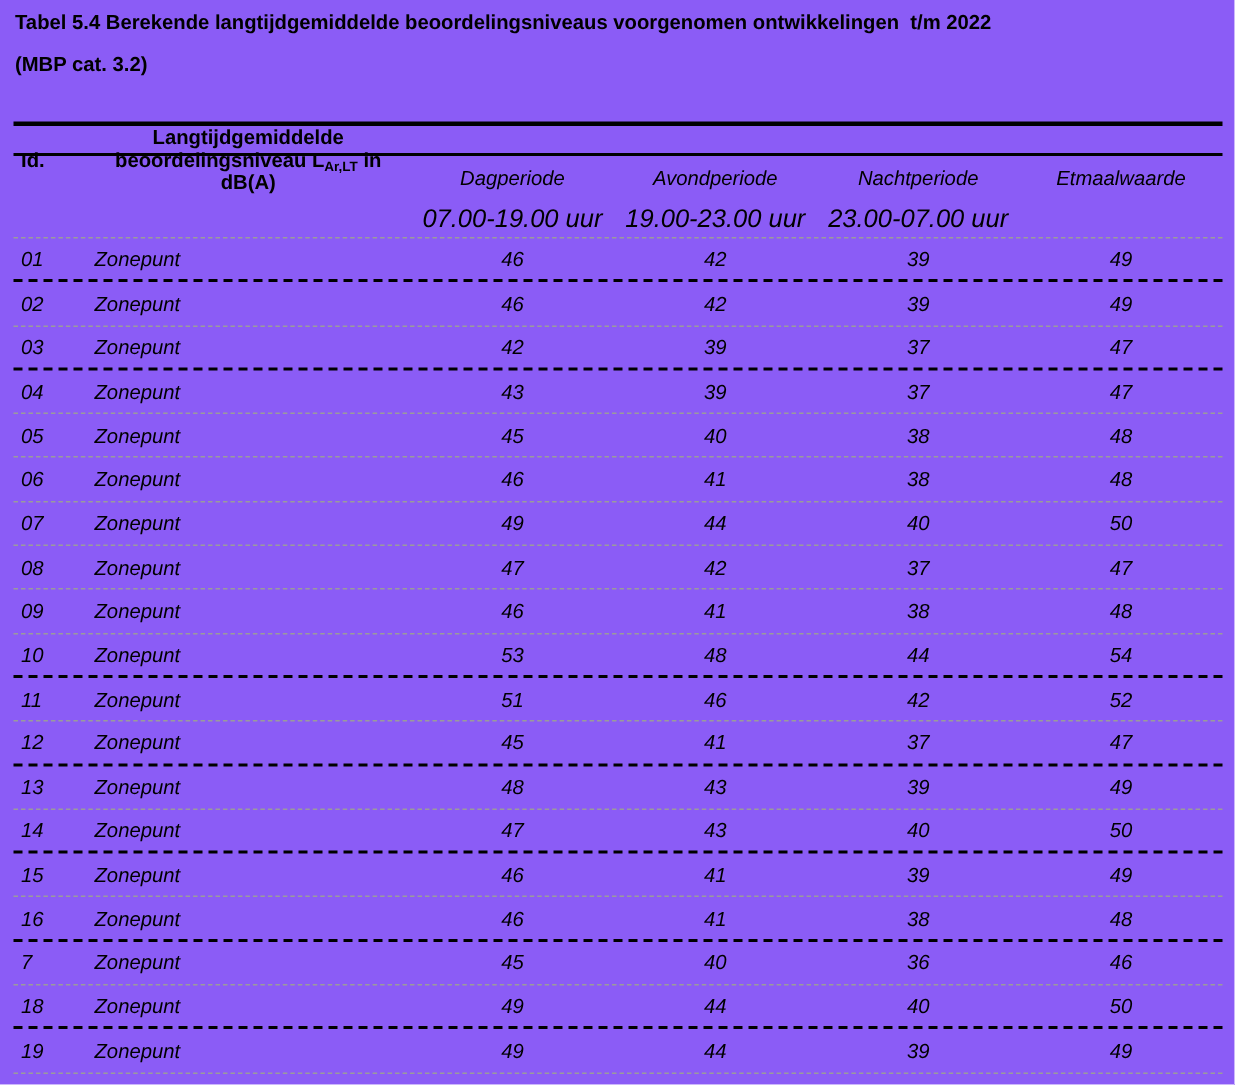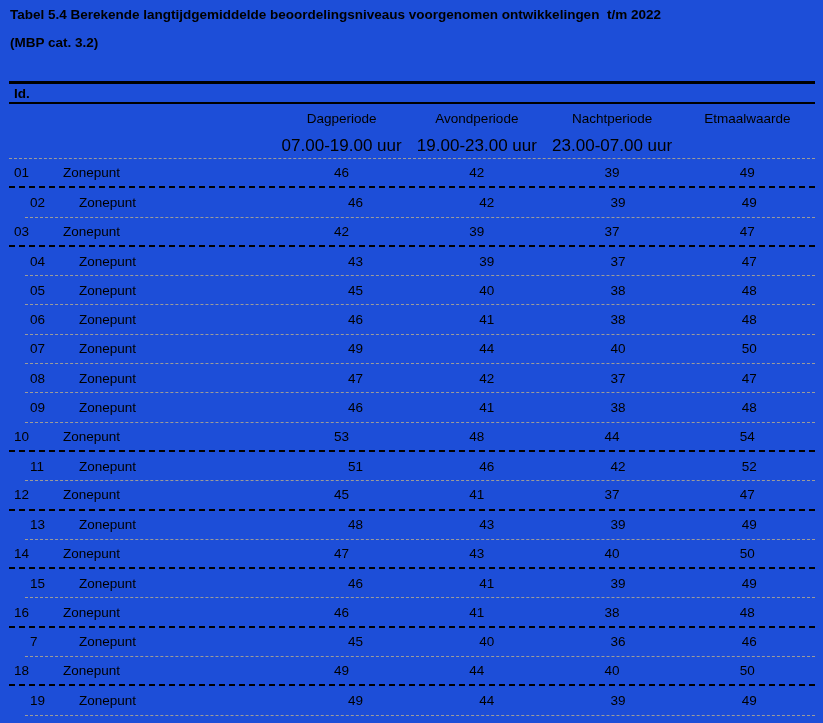--- a/index.html
+++ b/index.html
@@ -1,58 +1,59 @@
 <!DOCTYPE html>
 <html><head>
 <meta charset="utf-8">
 <style>
   html, body { margin:0; padding:0; background:#fff; }
   .page {
     position:relative;
     width:823px; height:723px;
-    background:#1d4ed8;
+    background:#8b5cf6;
     font-family:"Liberation Sans", sans-serif;
     color:#000;
     overflow:hidden;
   }
   .title-line {
     position:absolute; left:10px;
     font-size:13.5px; font-weight:bold;
     white-space:pre;
   }
   .title-line.l1 { top:7px; }
   .title-line.l2 { top:35px; }
 
   .doc-table { position:absolute; left:9px; top:81px; width:806px; }
   .rule-thick { height:3px; background:#000; }
 
   .grid6 {
     display:grid;
     grid-template-columns:48px 217px repeat(4, 1fr);
     align-items:center;
     box-sizing:border-box;
+    font-style:italic;
   }
   .grid3 {
     display:grid;
     grid-template-columns:48px 217px 541px;
     align-items:center;
     box-sizing:border-box;
   }
   .header-row {
     height:20px;
     border-bottom:2px solid #000;
     font-weight:bold; font-size:13.5px;
   }
   .subheader-row { height:29px; font-size:13.5px; }
   .time-row {
     height:26px; font-size:17px;
     border-bottom:1px dashed #9b9b9b;
   }
   .data-row { height:29.3px; font-size:13.5px; }
-  .divider-light { border-bottom:1px dashed #9b9b9b;margin-left:16px; }
+  .divider-light { border-bottom:1px dashed #9b9b9b; }
   .divider-bold  { border-bottom:2px dashed #000; }
 
   .c-id   { padding-left:5px; }
   .c-desc { padding-left:6px; }
   .c-num  { text-align:center; }
   .group-header { text-align:center; }
   .group-header sub {
     font-size:9px; line-height:0;
     vertical-align:-3px; font-weight:bold;
   }
@@ -63,20 +64,21 @@
 <div class="page">
 
   <div class="title-line l1">Tabel 5.4 Berekende langtijdgemiddelde beoordelingsniveaus voorgenomen ontwikkelingen  t/m 2022</div>
   <div class="title-line l2">(MBP cat. 3.2)</div>
 
   <div class="doc-table">
     <div class="rule-thick"></div>
 
     <div class="grid3 header-row">
       <div class="c-id">Id.</div>
+      <div class="group-header"><span>Langtijdgemiddelde beoordelingsniveau L</span><sub>Ar,LT</sub><span> in dB(A)</span></div>
     </div>
 
     <div class="grid6 subheader-row">
       <div></div>
       <div></div>
       <div class="c-num">Dagperiode</div>
       <div class="c-num">Avondperiode</div>
       <div class="c-num">Nachtperiode</div>
       <div class="c-num">Etmaalwaarde</div>
     </div>

